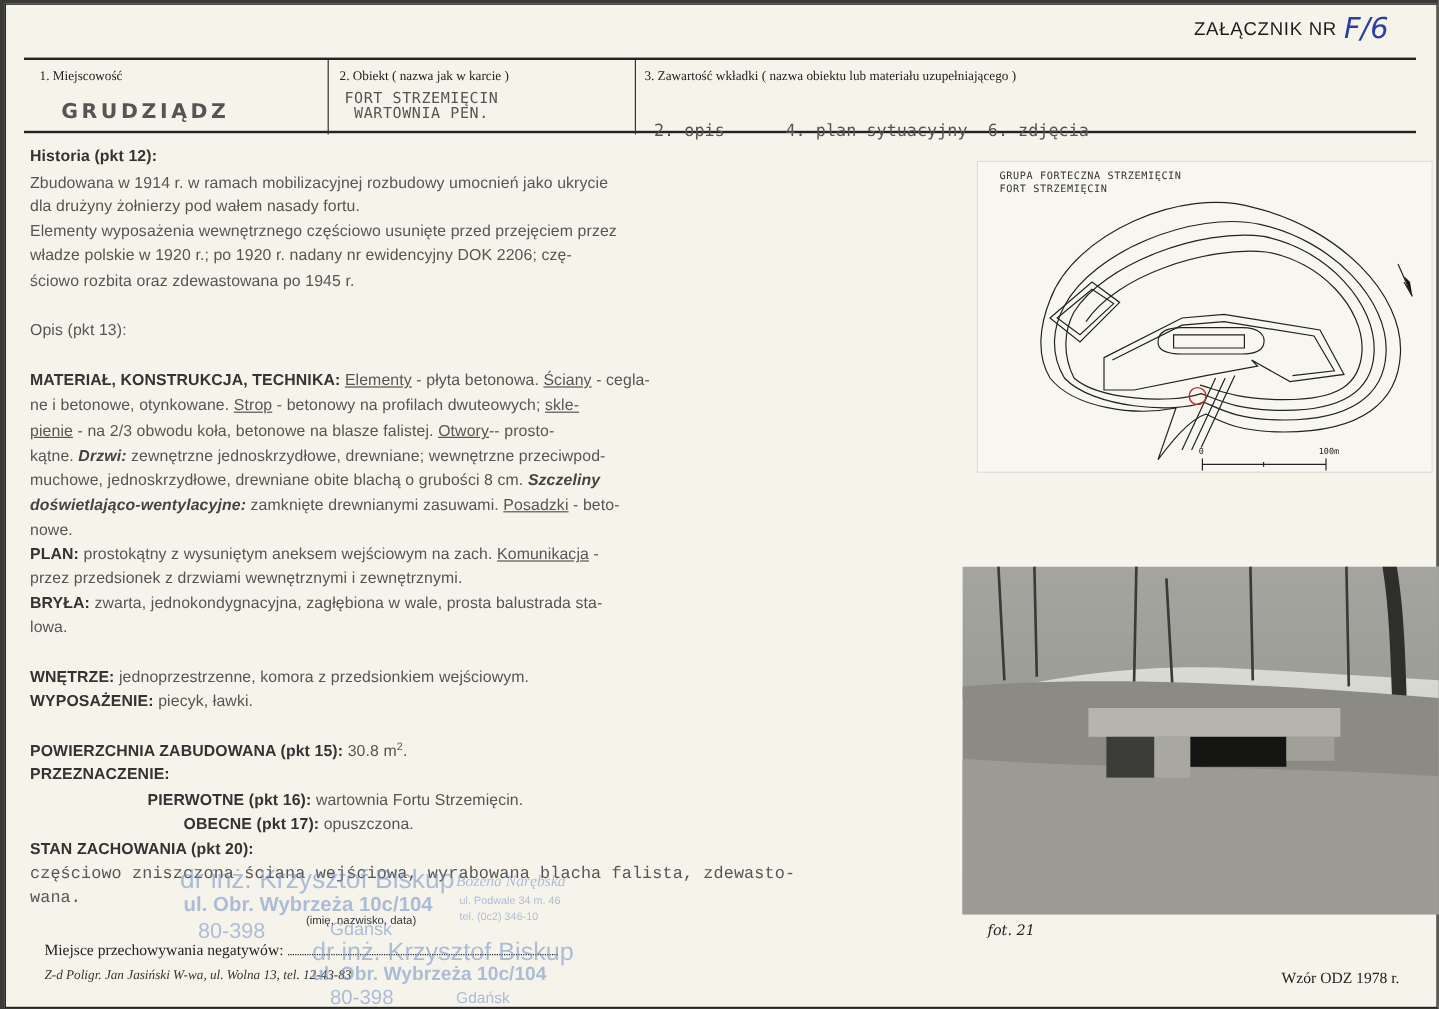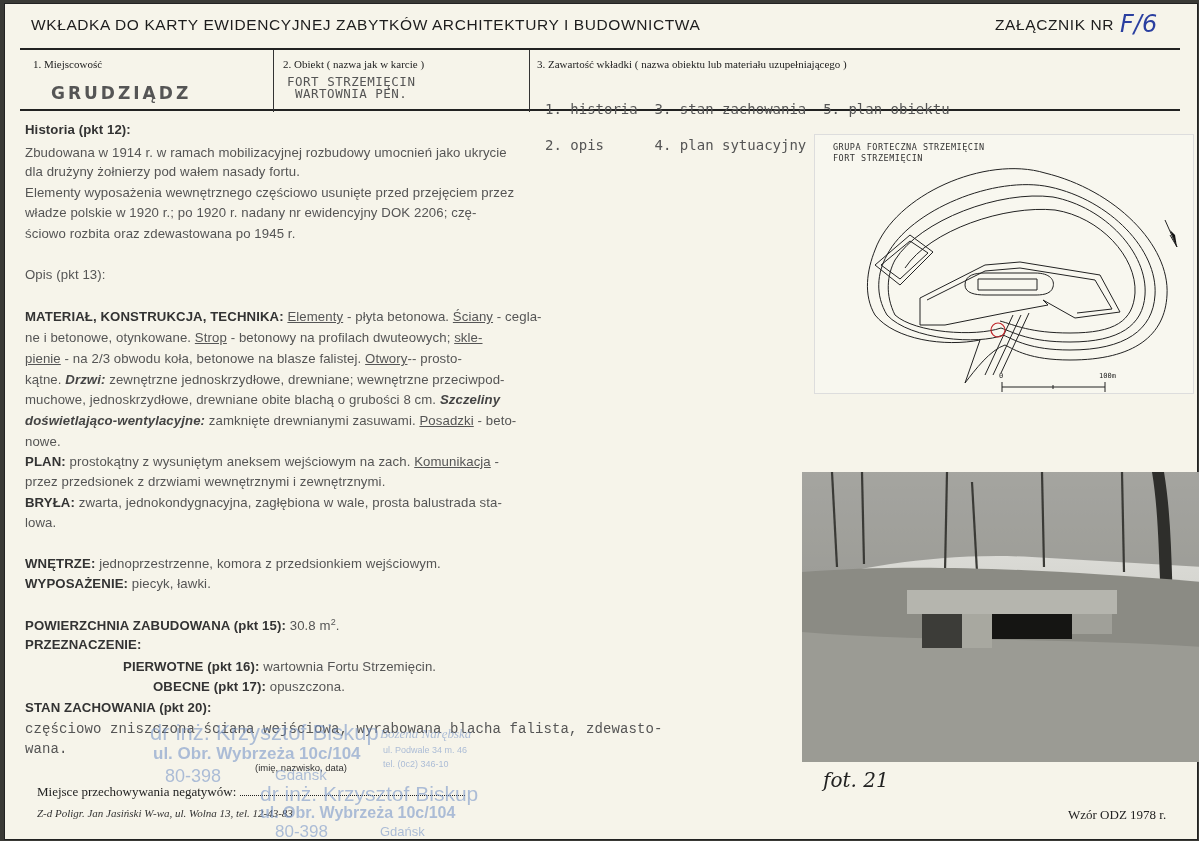--- a/index.html
+++ b/index.html
@@ -14,54 +14,52 @@
   .grudz{position:absolute;left:46px;top:79px;font-family:"DejaVu Sans",sans-serif;font-weight:bold;font-size:17px;letter-spacing:3px;color:#555;}
   .obj{position:absolute;left:282px;top:72px;font-family:"DejaVu Sans Mono",monospace;font-size:12.5px;line-height:12px;color:#555;letter-spacing:0.5px;}
   .zaw{position:absolute;left:540px;top:75px;font-family:"DejaVu Sans Mono",monospace;font-size:14px;line-height:12px;color:#555;white-space:pre;}
   .typed{position:absolute;left:20px;font-family:Liberation Sans, sans-serif;font-size:13.2px;color:#555;white-space:nowrap;letter-spacing:0.1px;}
   .typed b{color:#333;font-weight:bold;}
   .typed u{text-decoration:underline;}
   .typed i{font-style:italic;font-weight:bold;color:#444;}
   .plan-box{position:absolute;left:809px;top:130px;width:378px;height:258px;background:#f8f7ef;border:1px solid #ddd;}
   .plan-cap{position:absolute;left:828px;top:138px;font-family:"DejaVu Sans Mono",monospace;font-size:8.5px;line-height:11px;color:#333;letter-spacing:0.5px;}
   .photo{position:absolute;left:797px;top:468px;width:400px;height:290px;}
-  .fot{position:absolute;left:818px;top:764px;font-family:"DejaVu Serif",serif;font-style:italic;font-size:20px;color:#222;}
+  .fot{position:absolute;left:818px;top:764px;font-family:"DejaVu Serif",serif;font-style:italic;font-size:12px;color:#222;}
   .form-line{position:absolute;font-family:"Liberation Serif",serif;font-size:13px;color:#222;}
   .dots{display:inline-block;border-bottom:1px dotted #222;vertical-align:baseline;}
   .sub{position:absolute;left:250px;top:758px;font-family:"Liberation Sans",sans-serif;font-size:9.5px;color:#333;}
   .print{position:absolute;left:32px;top:803px;font-family:"Liberation Serif",serif;font-style:italic;font-size:11px;color:#333;}
   .wzor{position:absolute;left:1063px;top:803px;font-family:"Liberation Serif",serif;font-size:13px;color:#222;}
   .stamp{position:absolute;color:#6f8fc6;opacity:0.55;font-family:"Liberation Sans",sans-serif;white-space:nowrap;}
 </style>
 </head>
 <body>
 
 <div class="page">
 
-  <div class="hdr-title">WKŁADKA DO KARTY EWIDENCYJNEJ ZABYTKÓW ARCHITEKTURY I BUDOWNICTWA</div>
   <div class="hdr-zal">ZAŁĄCZNIK NR</div>
   <div class="hdr-nr">F/6</div>
 
   <div class="rule" style="top:44px"></div>
   <div class="rule" style="top:105px"></div>
   <div class="cell-div" style="left:268px"></div>
   <div class="cell-div" style="left:524px"></div>
 
   <div class="cell-lbl" style="left:28px">1. Miejscowość</div>
   <div class="grudz">GRUDZIĄDZ</div>
 
   <div class="cell-lbl" style="left:278px">2. Obiekt ( nazwa jak w karcie )</div>
   <div class="obj">
     <div>FORT STRZEMIĘCIN</div>
     <div style="padding-left:8px">WARTOWNIA PEN.</div>
   </div>
 
   <div class="cell-lbl" style="left:532px">3. Zawartość wkładki ( nazwa obiektu lub materiału uzupełniającego )</div>
   <div class="zaw">
-    <div>1. historia  3. stan zachowania  5. plan obiektu</div>
     <div>2. opis      4. plan sytuacyjny  6. zdjęcia</div>
   </div>
 
   <div class="typed" style="top:118px"><b>Historia (pkt 12):</b></div>
   <div class="typed" style="top:141px">Zbudowana  w 1914 r. w ramach mobilizacyjnej rozbudowy umocnień jako ukrycie</div>
   <div class="typed" style="top:160px">dla drużyny żołnierzy pod wałem nasady fortu.</div>
   <div class="typed" style="top:181px">Elementy  wyposażenia wewnętrznego częściowo usunięte przed przejęciem przez</div>
   <div class="typed" style="top:201px">władze  polskie  w 1920 r.; po 1920 r. nadany nr ewidencyjny DOK 2206; czę-</div>
   <div class="typed" style="top:222px">ściowo rozbita oraz zdewastowana po 1945 r.</div>
 

